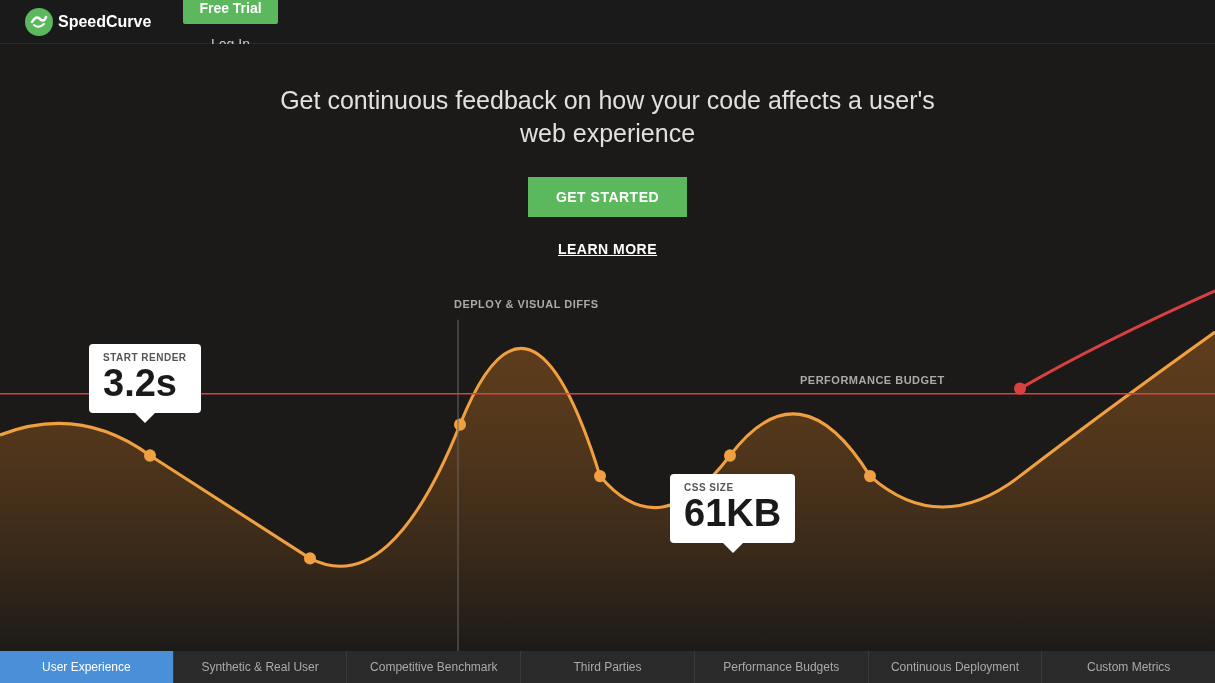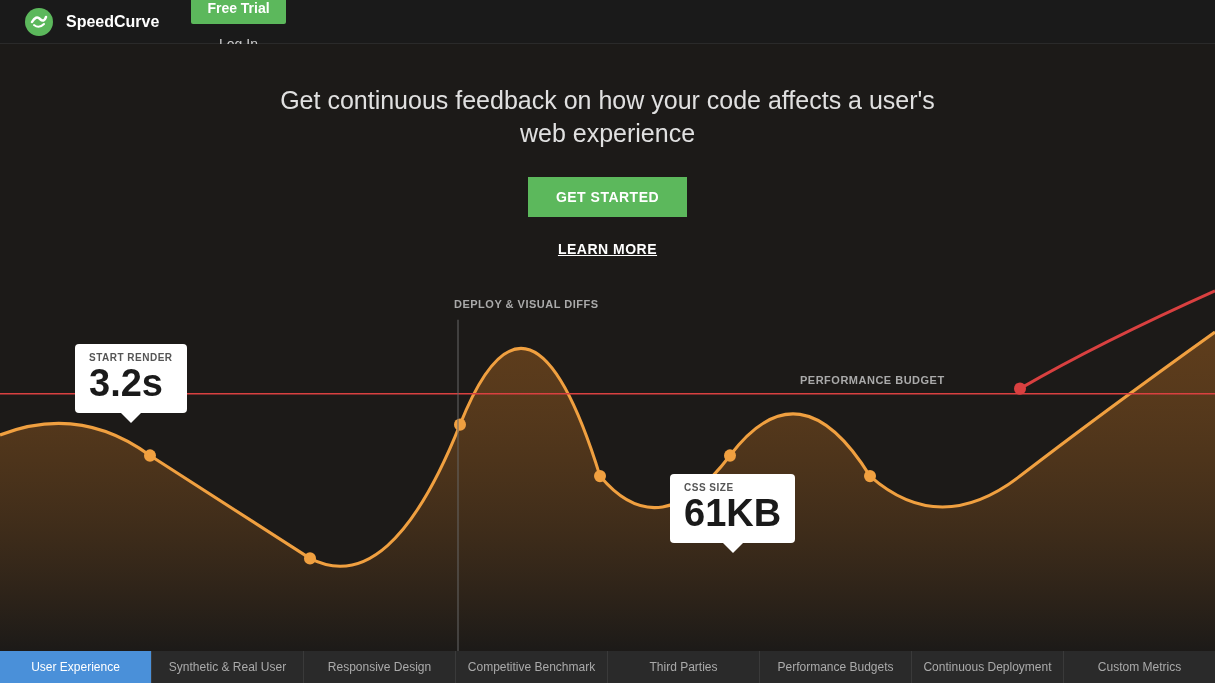--- a/index.html
+++ b/index.html
@@ -22,21 +22,21 @@
       align-items: center;
       padding: 0 24px;
       height: 44px;
       flex-shrink: 0;
       border-bottom: 1px solid #2a2a2a;
     }
 
     .nav-logo {
       display: flex;
       align-items: center;
-      gap: 12px;
+      gap: 4px;
       margin-right: 32px;
     }
 
     .logo-icon {
       width: 30px;
       height: 30px;
     }
 
     .logo-text {
       color: #fff;
@@ -180,21 +180,21 @@
       bottom: -10px;
       left: 50%;
       transform: translateX(-50%);
       border-left: 10px solid transparent;
       border-right: 10px solid transparent;
       border-top: 10px solid #fff;
     }
 
     .tooltip-start-render {
       top: 300px;
-      left: 75px;
+      left: 89px;
     }
 
     .tooltip-css-size {
       top: 430px;
       left: 670px;
     }
 
     .tooltip-label {
       font-size: 10px;
       font-weight: 700;
@@ -337,23 +337,20 @@
 </div>
 
 <div class="bottom-tabs">
   <div class="tab-item active">
     <span>User Experience</span>
   </div>
   <div class="tab-item">
     <span>Synthetic &amp; Real User</span>
   </div>
   <div class="tab-item">
-    <span>Responsive Design</span>
-  </div>
-  <div class="tab-item">
     <span>Competitive Benchmark</span>
   </div>
   <div class="tab-item">
     <span>Third Parties</span>
   </div>
   <div class="tab-item">
     <span>Performance Budgets</span>
   </div>
   <div class="tab-item">
     <span>Continuous Deployment</span>

